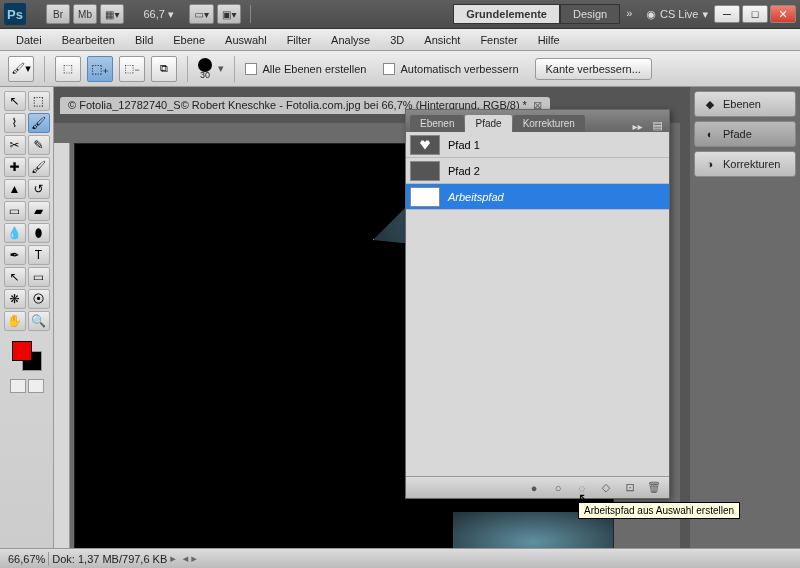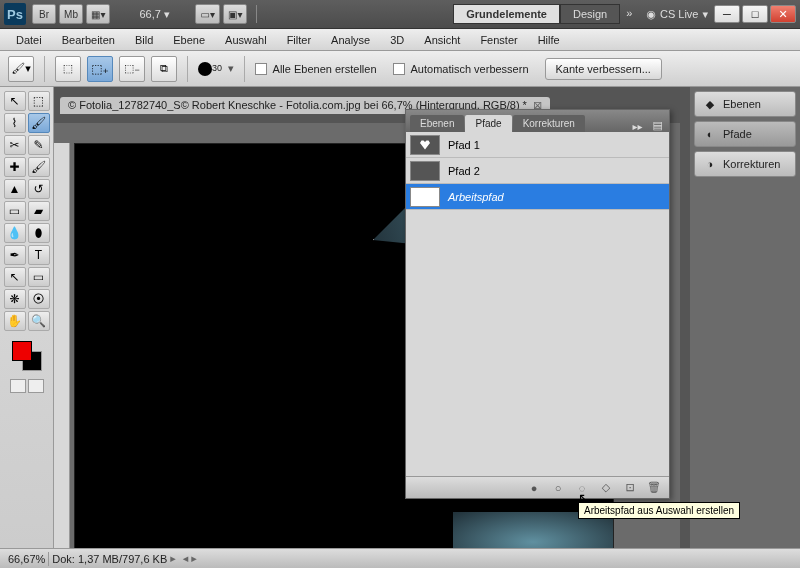--- a/index.html
+++ b/index.html
@@ -1,37 +1,37 @@
 <!DOCTYPE html>
 <html><head>
 <meta charset="utf-8">
 <style>
 *{margin:0;padding:0;box-sizing:border-box;font-family:Tahoma,Arial,sans-serif;font-size:11px;user-select:none}
 body{width:800px;height:568px;background:#6b6b6b;overflow:hidden;position:relative}
 .titlebar{height:29px;background:linear-gradient(#5e5e5e,#4c4c4c);display:flex;align-items:center;padding:0 4px;border-bottom:1px solid #333}
-.ps-logo{width:22px;height:22px;background:#0a3a5c;color:#9ec9e0;display:flex;align-items:center;justify-content:center;font-weight:bold;font-size:13px;border-radius:2px;margin-right:6px}
+.ps-logo{width:22px;height:22px;background:#0a3a5c;color:#9ec9e0;display:flex;align-items:center;justify-content:center;font-weight:bold;font-size:13px;border-radius:2px;margin-right:20px}
 .tb-btn{height:20px;min-width:24px;background:linear-gradient(#ddd,#bbb);border:1px solid #888;border-radius:2px;margin-right:3px;display:flex;align-items:center;justify-content:center;font-size:10px;color:#333;padding:0 4px}
-.tb-zoom{color:#ddd;margin:0 26px;font-size:11px}
+.tb-zoom{color:#ddd;margin:0 16px;font-size:11px}
 .tb-sep{width:1px;height:18px;background:#888;margin:0 6px}
 .workspace-tabs{display:flex;margin-left:auto;margin-right:8px}
 .ws-tab{padding:3px 12px;color:#ddd;background:#555;border:1px solid #333}
 .ws-tab.active{background:#e0e0e0;color:#333;font-weight:bold}
 .ws-arrow{color:#ddd;padding:3px 6px}
 .cslive{color:#ddd;margin-right:6px;display:flex;align-items:center;gap:4px}
 .winbtns{display:flex;gap:2px}
 .winbtn{width:26px;height:18px;background:linear-gradient(#f5f5f5,#ddd);border:1px solid #888;border-radius:2px;display:flex;align-items:center;justify-content:center}
 .winbtn.close{background:linear-gradient(#f08070,#d04030);color:#fff}
 .menubar{height:22px;background:linear-gradient(#eee,#d5d5d5);display:flex;align-items:center;padding:0 6px;border-bottom:1px solid #999}
 .menuitem{padding:3px 10px;color:#222}
 .optbar{height:36px;background:linear-gradient(#eee,#cfcfcf);display:flex;align-items:center;padding:0 8px;border-bottom:1px solid #999;gap:6px}
 .opt-icon{width:26px;height:26px;background:linear-gradient(#fff,#ddd);border:1px solid #999;border-radius:2px;display:flex;align-items:center;justify-content:center}
 .opt-sep{width:1px;height:26px;background:#aaa;margin:0 4px}
 .brush-dot{width:14px;height:14px;background:#000;border-radius:50%}
 .brush-num{font-size:9px;color:#222;margin-top:-2px}
-.brush-wrap{display:flex;flex-direction:row;align-items:center}
+.brush-wrap{display:flex;flex-direction:column;align-items:center}
 .chk{width:12px;height:12px;background:#fff;border:1px solid #888}
 .opt-label{color:#222;margin-right:10px}
 .opt-btn{padding:4px 10px;background:linear-gradient(#fff,#d8d8d8);border:1px solid #999;border-radius:3px;color:#222}
 .main{display:flex;height:calc(100% - 29px - 22px - 36px - 20px)}
 .toolbox{width:54px;background:linear-gradient(#ddd,#ccc);border-right:1px solid #999;padding:4px 2px;display:flex;flex-direction:column;align-items:center;gap:2px}
 .tool-row{display:flex;gap:2px}
 .tool{width:22px;height:20px;background:linear-gradient(#eee,#ccc);border:1px solid #aaa;border-radius:2px;display:flex;align-items:center;justify-content:center;font-size:12px}
 .tool.sel{background:linear-gradient(#a8c8e8,#7aa8d8);border-color:#5588bb}
 .swatches{margin-top:8px;position:relative;width:30px;height:30px}
 .sw-fg{position:absolute;width:20px;height:20px;background:#e00;border:1px solid #000;z-index:2}

